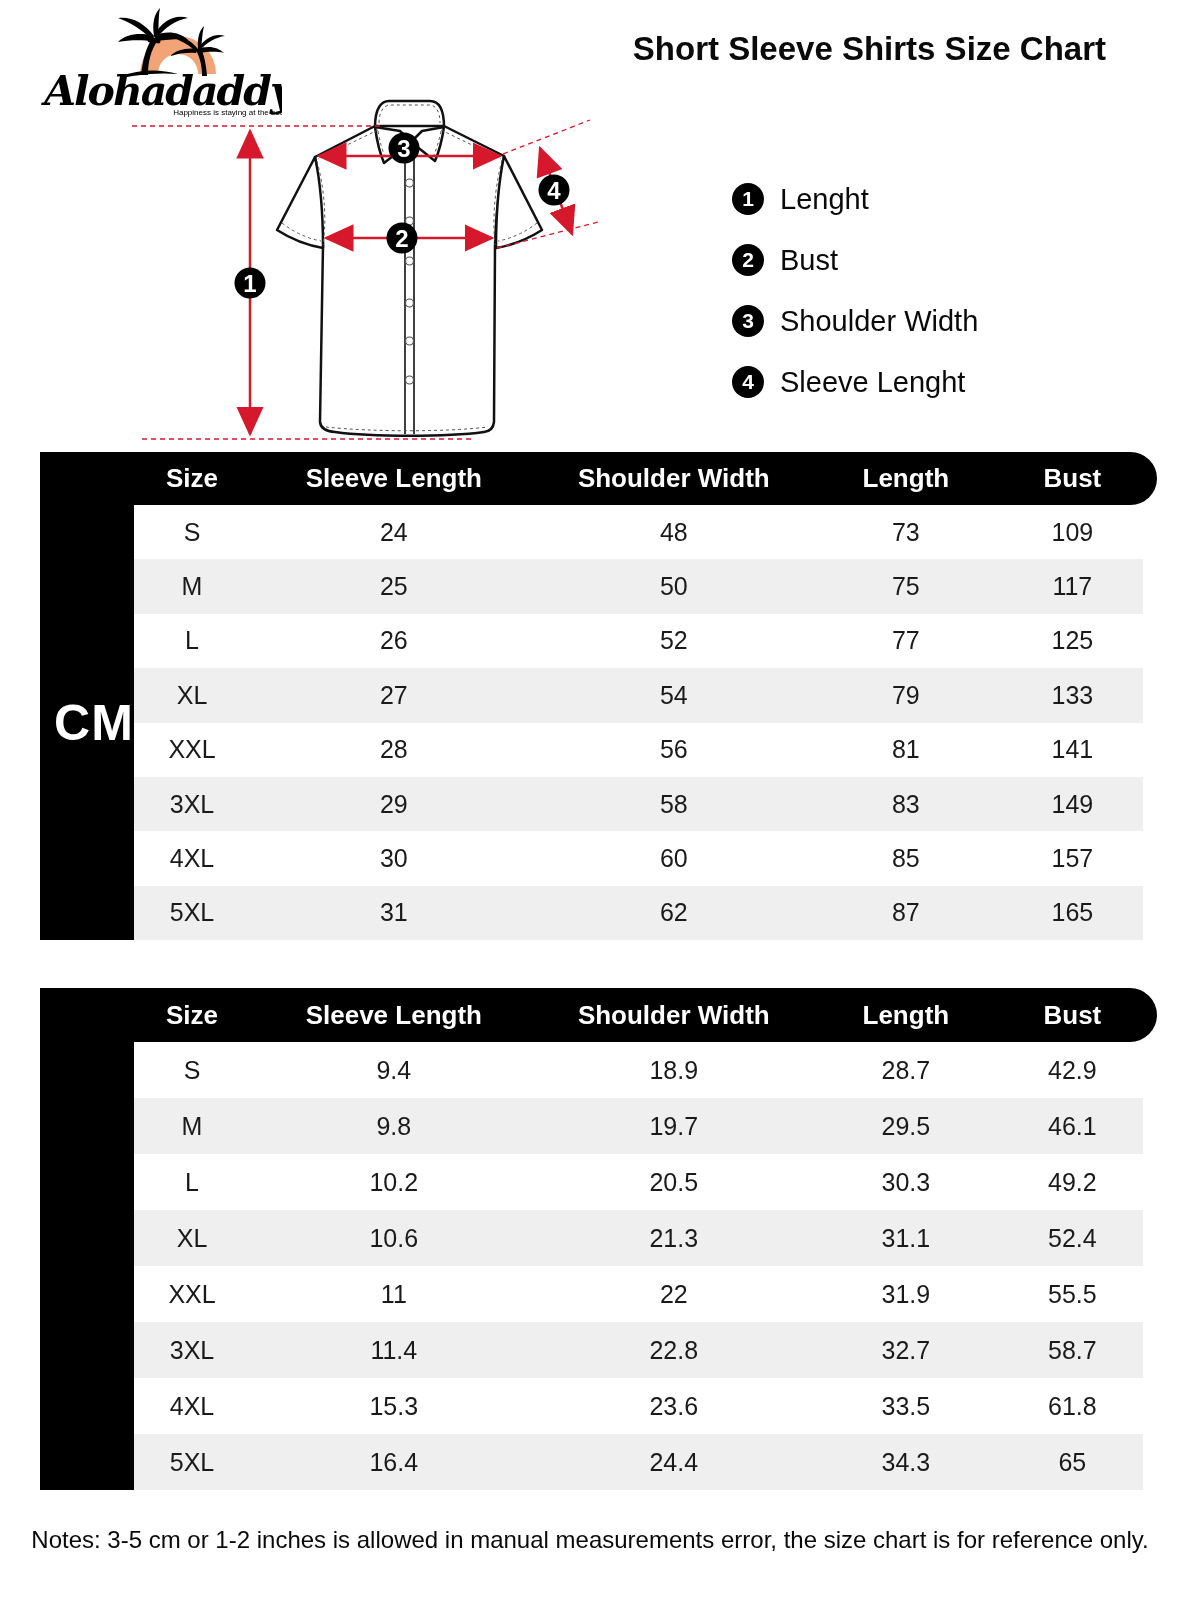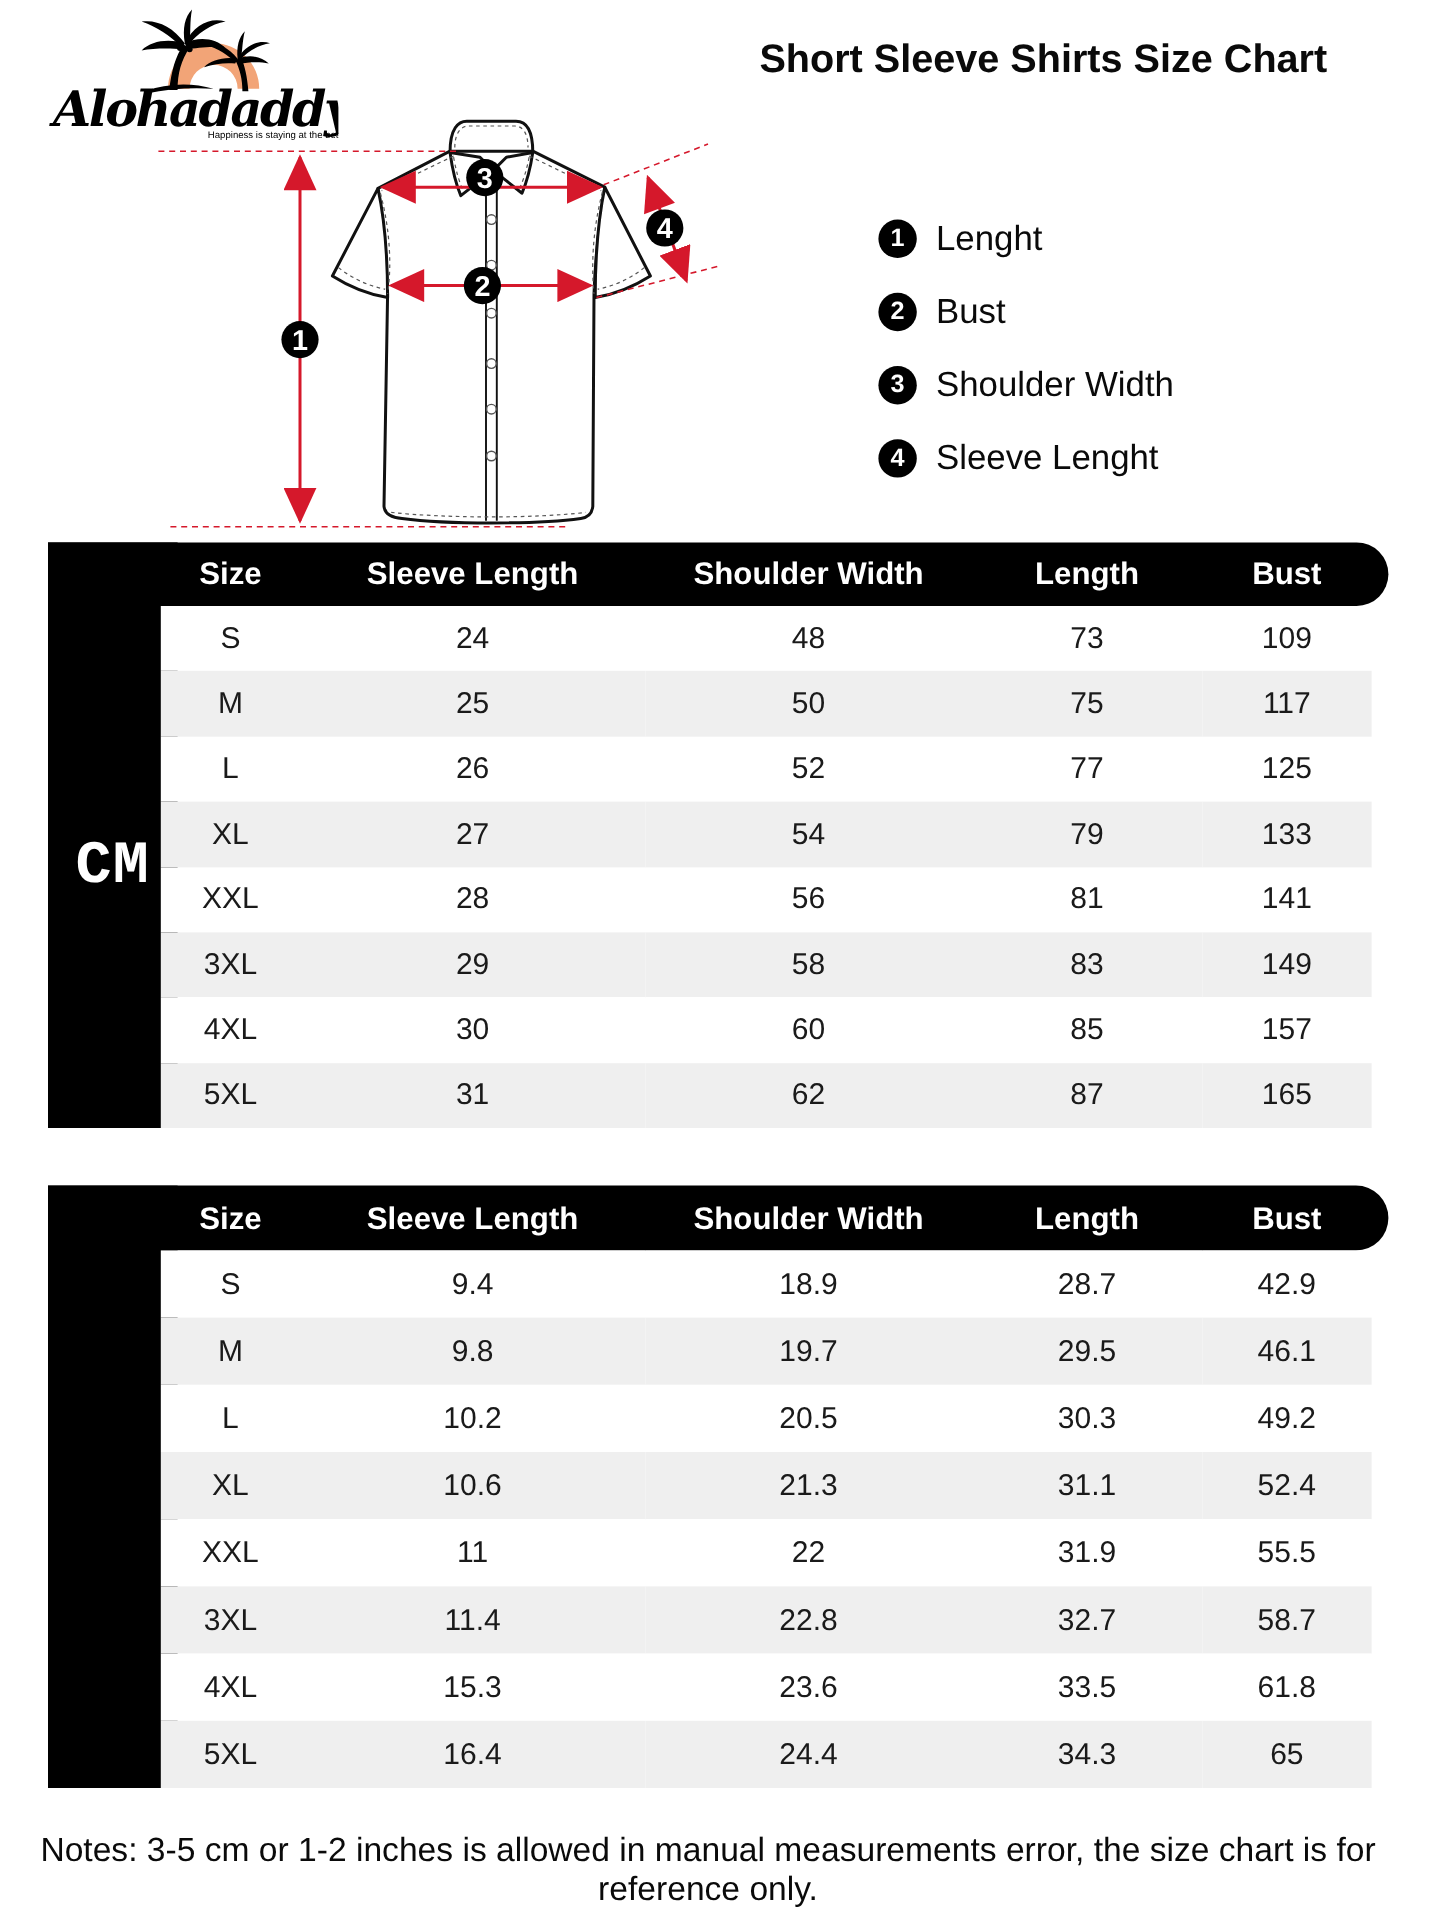--- a/index.html
+++ b/index.html
@@ -41,31 +41,31 @@
   }
   .size-table th{color:#fff;font-size:26px;font-weight:bold;text-align:center;padding:0;}
   .size-table td{font-size:25px;color:#1a1a1a;text-align:center;padding:0;}
   .size-table tbody tr:nth-child(odd){background:#ffffff;}
   .size-table tbody tr:nth-child(even){background:#efefef;}
   
   .table-cm{top:452px;height:488px;}
   .table-cm .header-bg{height:53px;}
   .table-cm thead tr{height:53px;}
   .table-cm tbody tr{height:54.4px;}
-  .table-cm .unit-label{top:53px;bottom:0;font-size:50px;letter-spacing:1px;font-family:Liberation Mono, monospace;}
+  .table-cm .unit-label{top:53px;bottom:0;font-size:50px;letter-spacing:1px;}
   
   .table-inch{top:988px;height:502px;}
   .table-inch .header-bg{height:54px;}
   .table-inch thead tr{height:54px;}
   .table-inch tbody tr{height:56px;}
   .table-inch .unit-label{top:54px;bottom:0;font-size:36px;}
   
   .notes{
     position:absolute;left:0;top:1526px;width:1180px;text-align:center;
-    font-size:28px;color:#0a0a0a;
+    font-size:24px;color:#0a0a0a;
   }
 </style>
 </head>
 <body>
 
 <div class="logo">
   <svg width="256" height="118" viewBox="0 0 256 118">
 
     <path d="M114,70 A38,38 0 0 1 190,70 L172,70 A20,20 0 0 0 132,70 Z" fill="#f2a477"></path>
 

